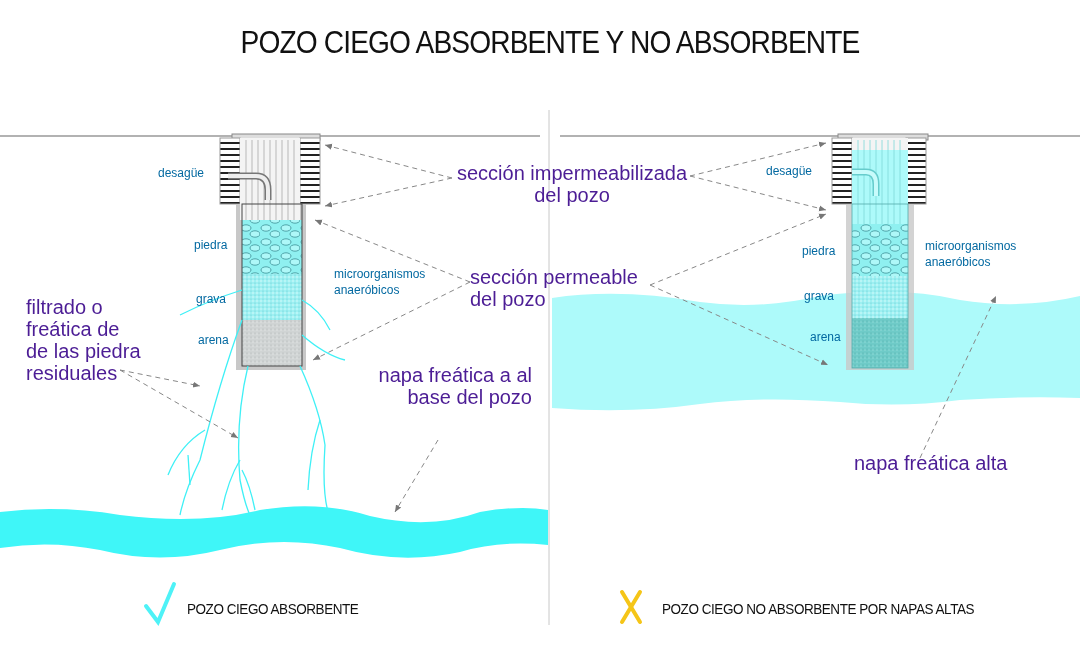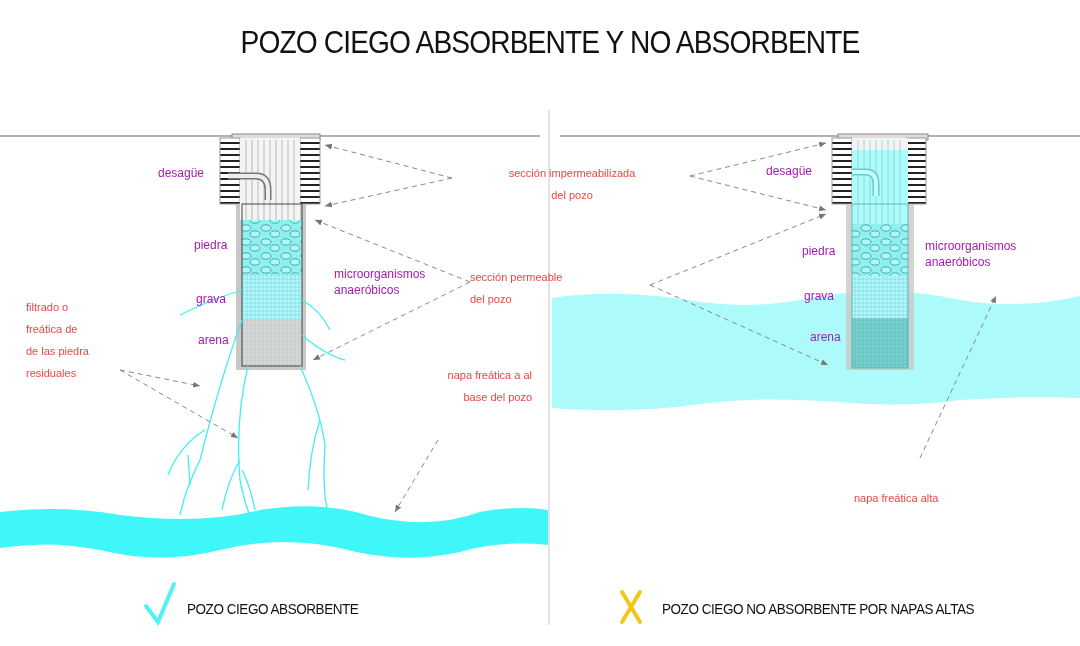--- a/index.html
+++ b/index.html
@@ -1,20 +1,20 @@
 <!DOCTYPE html>
 <html><head>
 <meta charset="utf-8">
 <style>
   html, body { margin:0; padding:0; background:#fff; }
   body { width:1080px; height:646px; position:relative; overflow:hidden; font-family:"Liberation Sans", sans-serif; color:#222; }
   .title { position:absolute; left:0; top:24px; width:1100px; text-align:center; font-size:32px; letter-spacing:-1px; color:#111; transform:scaleX(0.88); transform-origin:center; }
   svg.diagram { position:absolute; left:0; top:0; }
-  .lbl { position:absolute; font-size:12px; color:#a21caf; white-space:nowrap;text-align:center; }
-  .big { position:absolute; font-size:11px; color:#ef4444; line-height:22px; }
+  .lbl { position:absolute; font-size:12px; color:#0369a1; white-space:nowrap;text-align:center; }
+  .big { position:absolute; font-size:20px; color:#4c1d95; line-height:22px; }
   .legend { position:absolute; font-size:15px; color:#111; letter-spacing:-0.5px; transform:scaleX(0.9); transform-origin:left; }
 </style>
 </head>
 <body>
 
 <div class="title">POZO CIEGO ABSORBENTE Y NO ABSORBENTE</div>
 
 <svg class="diagram" width="1080" height="646" viewBox="0 0 1080 646">
   <defs>
     <pattern id="stones" width="20" height="14" patternUnits="userSpaceOnUse">
@@ -165,16 +165,16 @@
   <div>sección permeable</div>
   <div>del pozo</div>
 </div>
 
 <div class="lbl" style="left:766px;top:164px;">desagüe</div>
 <div class="lbl" style="left:802px;top:244px;">piedra</div>
 <div class="lbl" style="left:804px;top:289px;">grava</div>
 <div class="lbl" style="left:810px;top:330px;">arena</div>
 <div class="lbl" style="left:925px;top:239px;">microorganismos</div>
 <div class="lbl" style="left:925px;top:255px;">anaeróbicos</div>
-<div class="big" style="left:854px;top:487px;">napa freática alta</div>
+<div class="big" style="left:854px;top:452px;">napa freática alta</div>
 
 <div class="legend" style="left:187px;top:600px;">POZO CIEGO ABSORBENTE</div>
 <div class="legend" style="left:662px;top:600px;">POZO CIEGO NO ABSORBENTE POR NAPAS ALTAS</div>
 
 </body></html>

